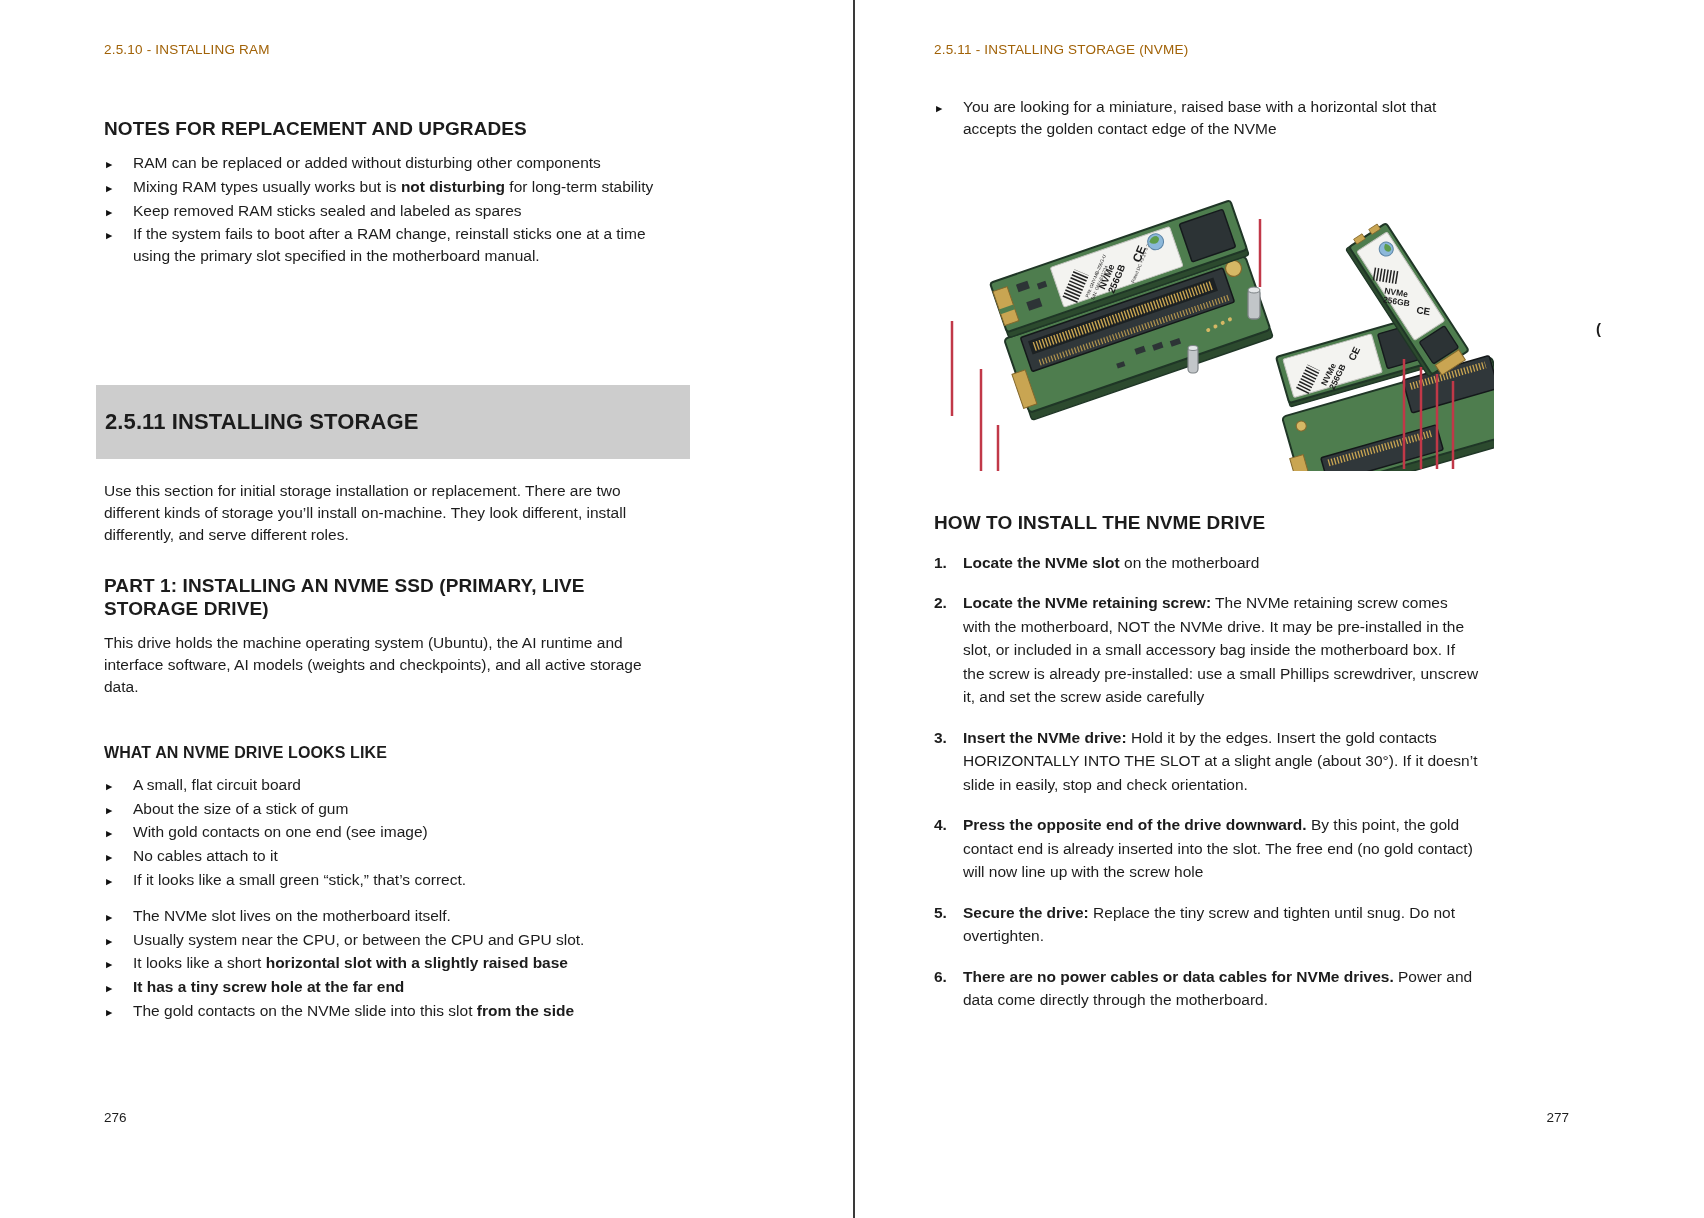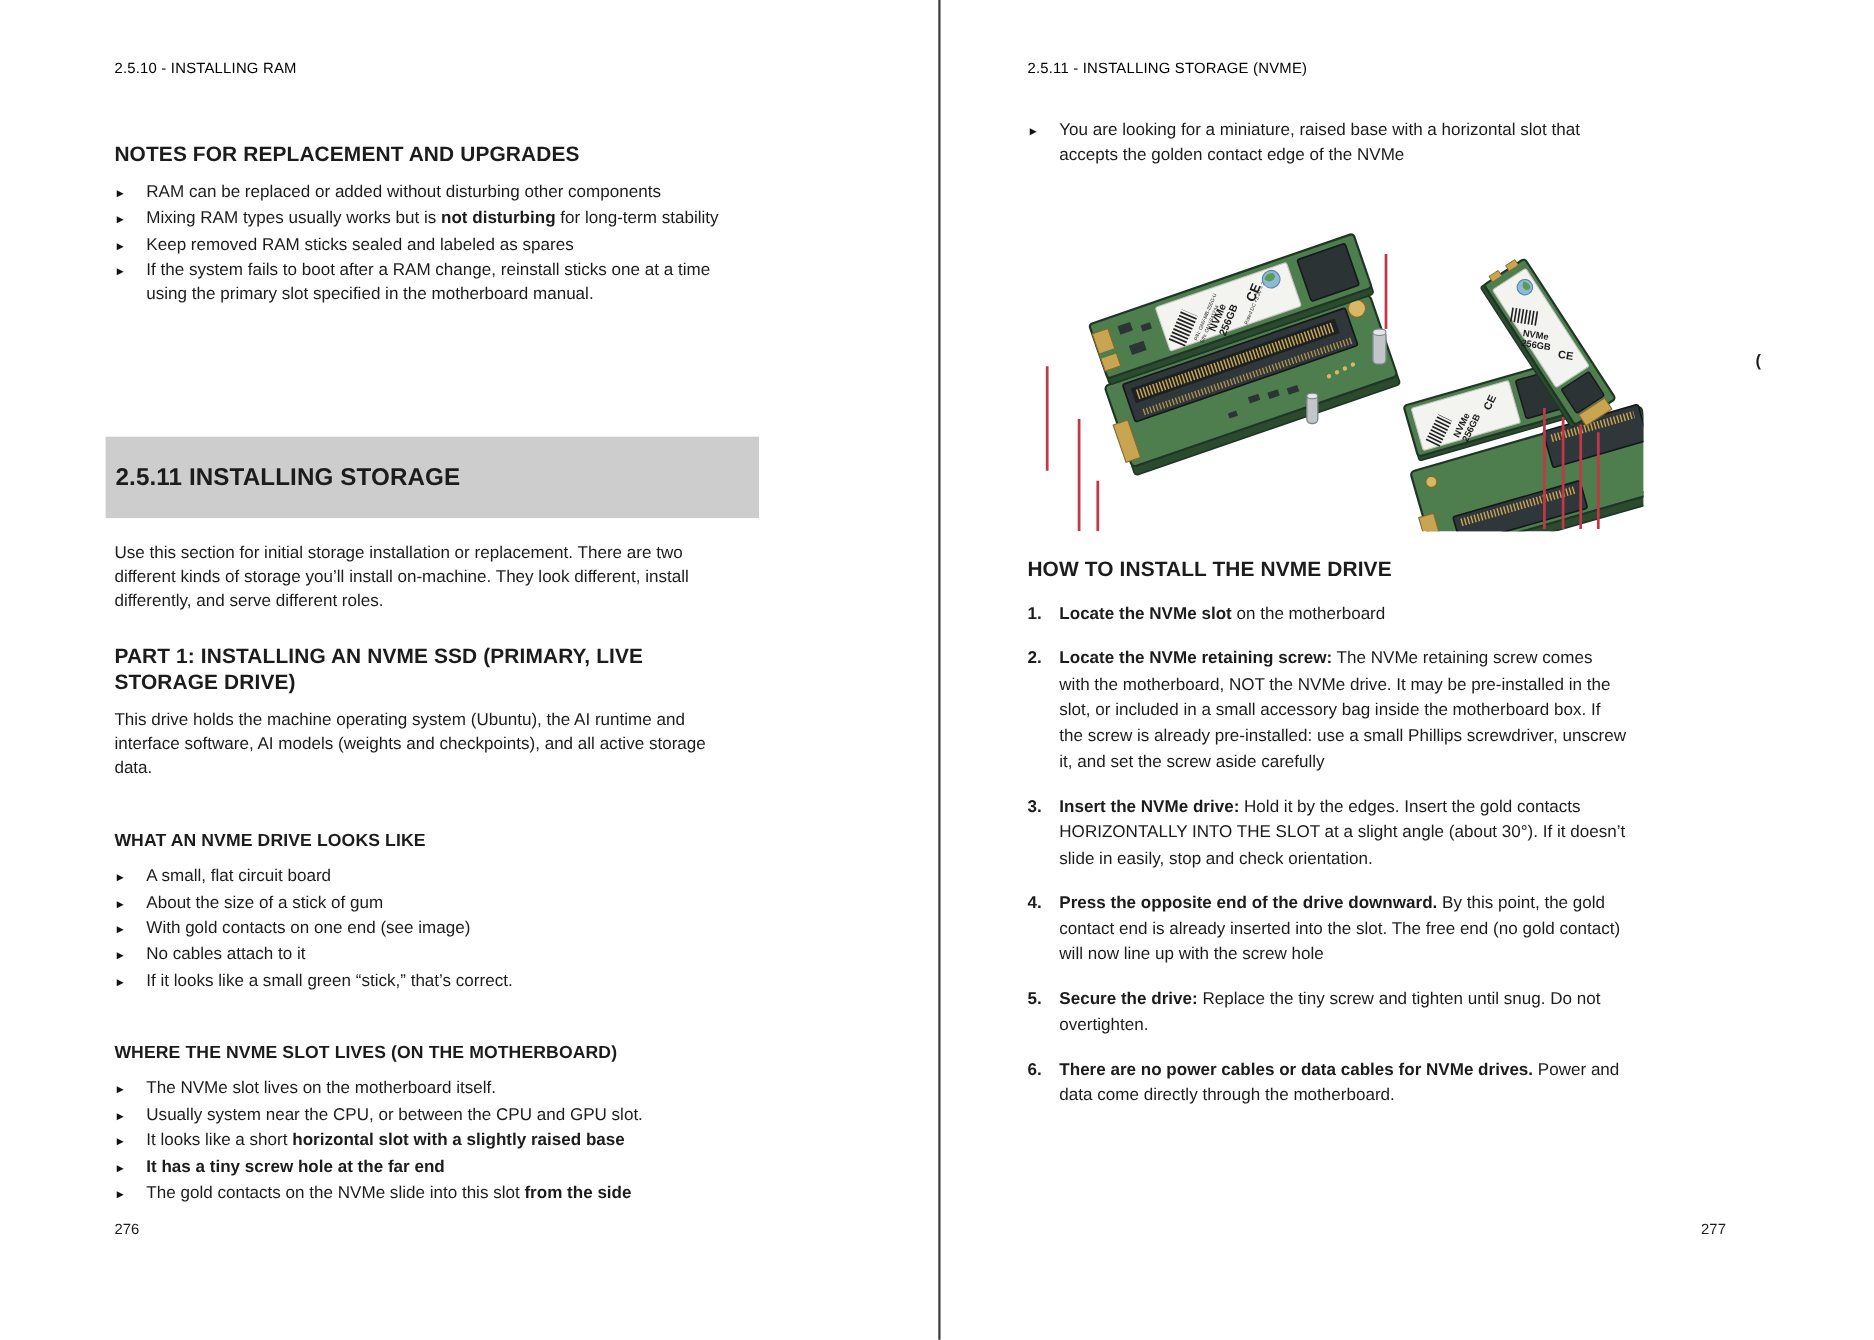--- a/index.html
+++ b/index.html
@@ -13,21 +13,21 @@
   }
   .divider {
     position:absolute; left:853px; top:0; bottom:0; width:2px;
     background:#3a3a3a;
   }
   .page { position:absolute; top:0; }
   .page-left  { left:104px; width:551px; }
   .page-right { left:934px; width:669px; }
 
   .running-head {
-    margin-top:54px; font-size:13.5px; letter-spacing:0.2px; color:#000000;
+    margin-top:42px; font-size:13.5px; letter-spacing:0.2px; color:#a16207;
   }
   .running-head.right { text-align:left; }
 
   h2.box-heading { font-size:22px; letter-spacing:0.1px; }
   .gray-box {
     margin-top:118px; margin-left:-8px;
     width:594px; height:74px;
     background:#cdcdcd;
     display:flex; align-items:center;
     padding-left:9px;
@@ -57,21 +57,21 @@
   .stray-glyph { position:absolute; left:1596px; top:320px; font-size:15px; font-weight:700; }
 
   .mt-notes-h { margin-top:60px; }
   .mt-list { margin-top:12px; }
   .mt-intro { margin-top:21px; }
   .mt-part { margin-top:29px; width:505px; }
   .mt-part-body { margin-top:12px; }
   .mt-looks { margin-top:46px; }
   .mt-where { margin-top:44px; }
   .mt-topbullet { margin-top:39px; width:545px; }
-  .mt-howto { margin-top:24px; }
+  .mt-howto { margin-top:40px; }
   .steps-wrap { width:545px; }
 </style>
 </head>
 <body>
 
 <div class="divider"></div>
 
 <div class="page page-left">
 
   <div class="running-head">2.5.10 - INSTALLING RAM</div>
@@ -122,21 +122,20 @@
     <li class="b-item">
       <span class="marker">►</span>
       <span class="b-text"><span>No cables attach to it</span></span>
     </li>
     <li class="b-item">
       <span class="marker">►</span>
       <span class="b-text"><span>If it looks like a small green “stick,” that’s correct.</span></span>
     </li>
   </ul>
 
-  <h4 class="sub mt-where">WHERE THE NVME SLOT LIVES (ON THE MOTHERBOARD)</h4>
   <ul class="b-list mt-list">
     <li class="b-item">
       <span class="marker">►</span>
       <span class="b-text"><span>The NVMe slot lives on the motherboard itself.</span></span>
     </li>
     <li class="b-item">
       <span class="marker">►</span>
       <span class="b-text"><span>Usually system near the CPU, or between the CPU and GPU slot.</span></span>
     </li>
     <li class="b-item">

